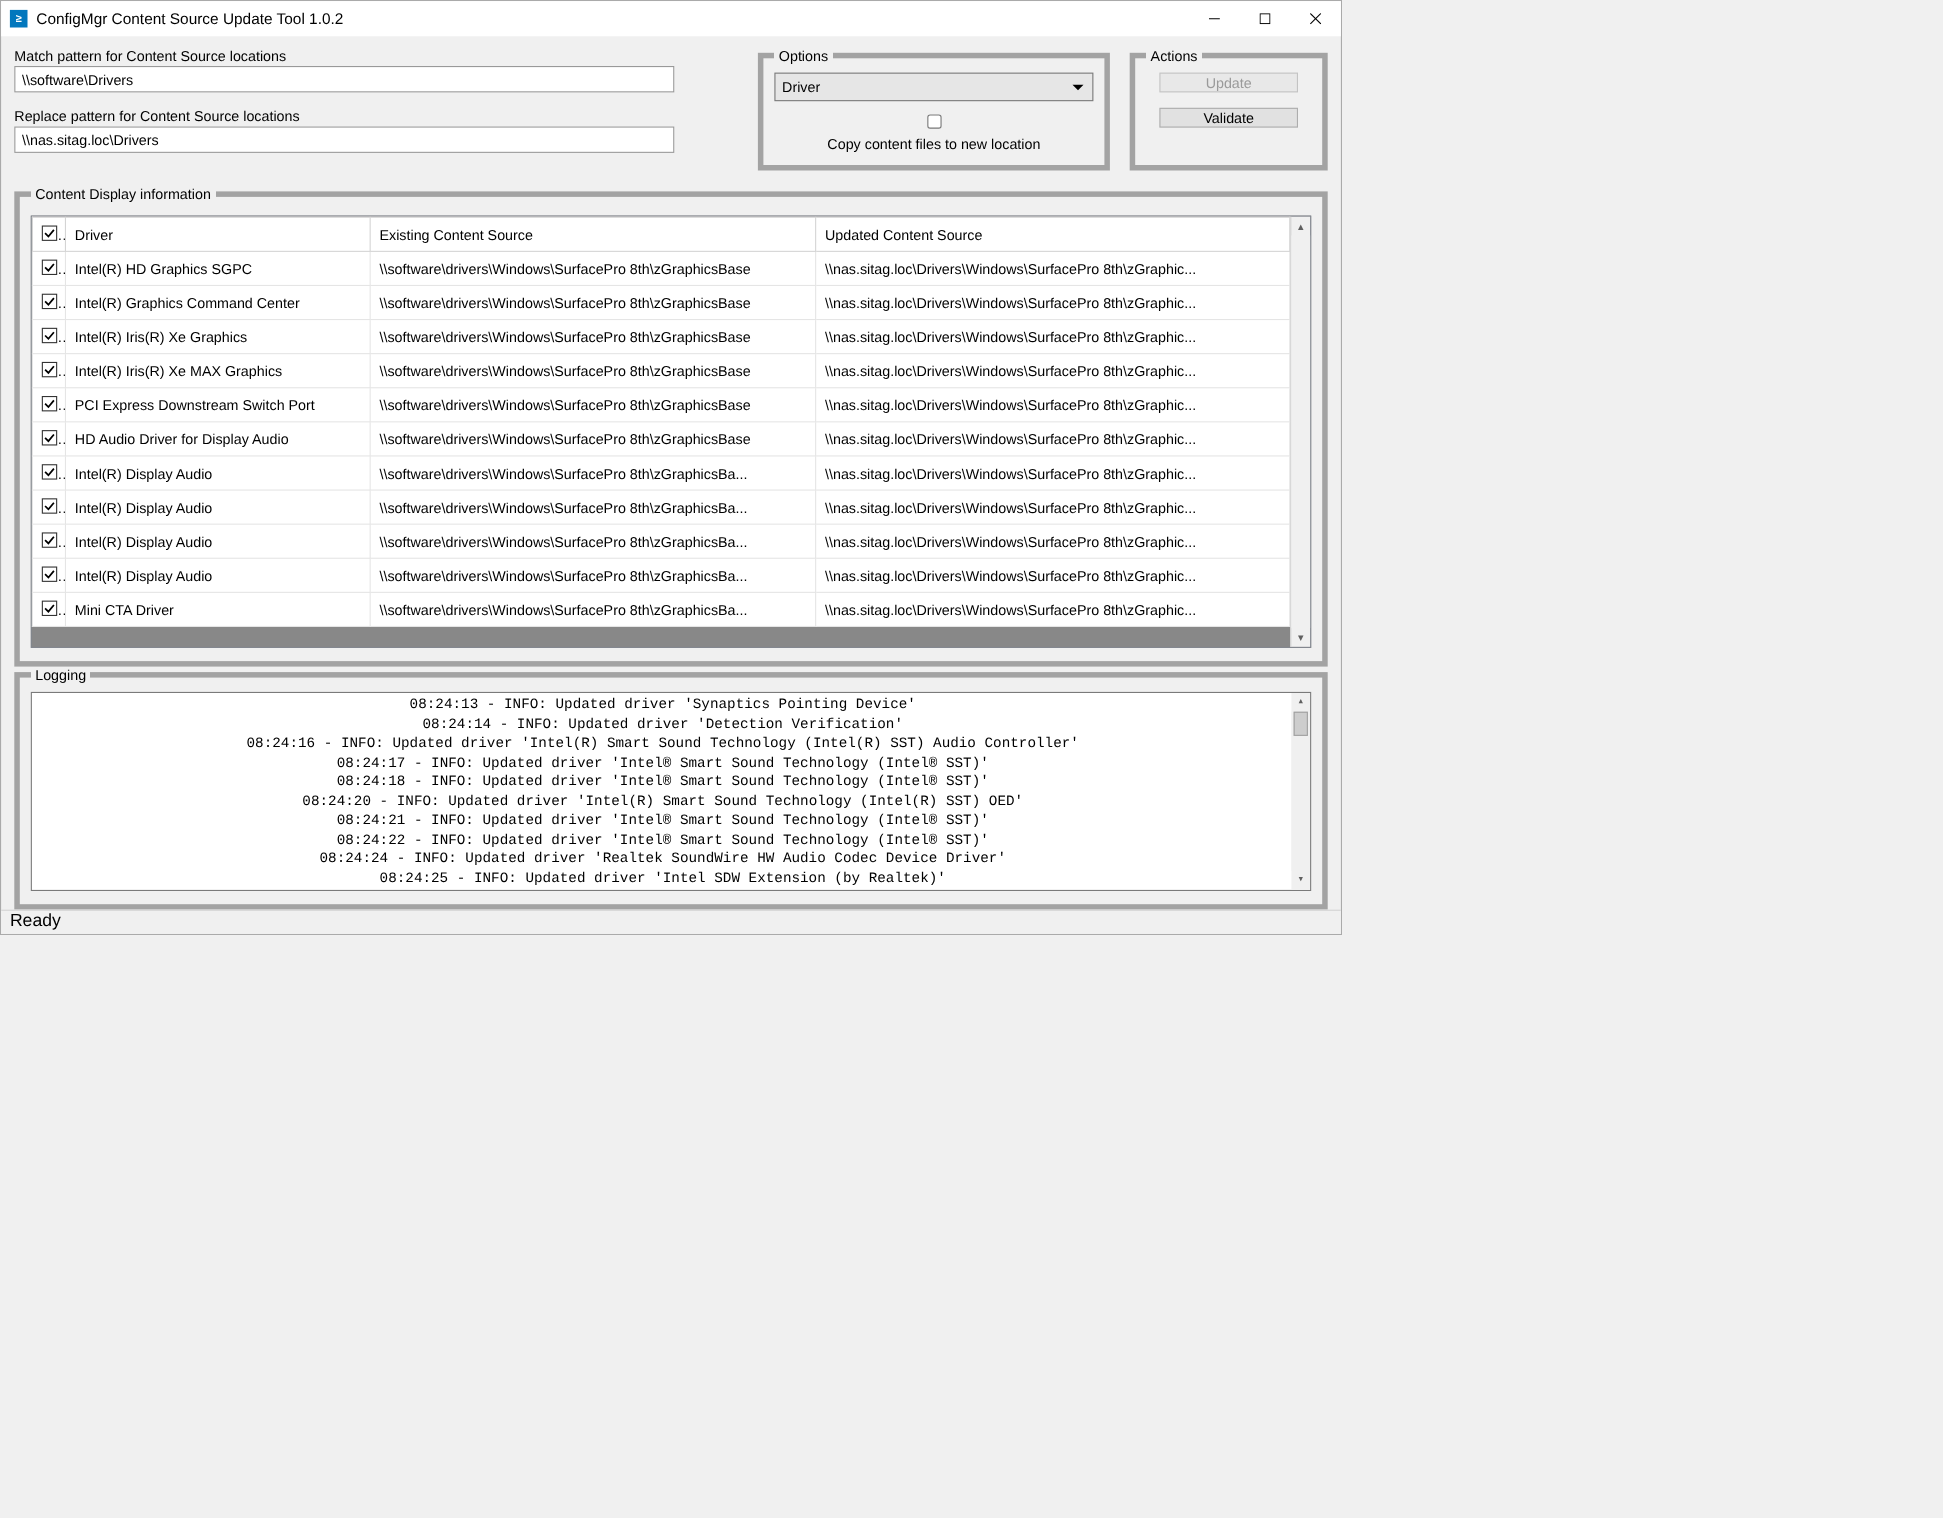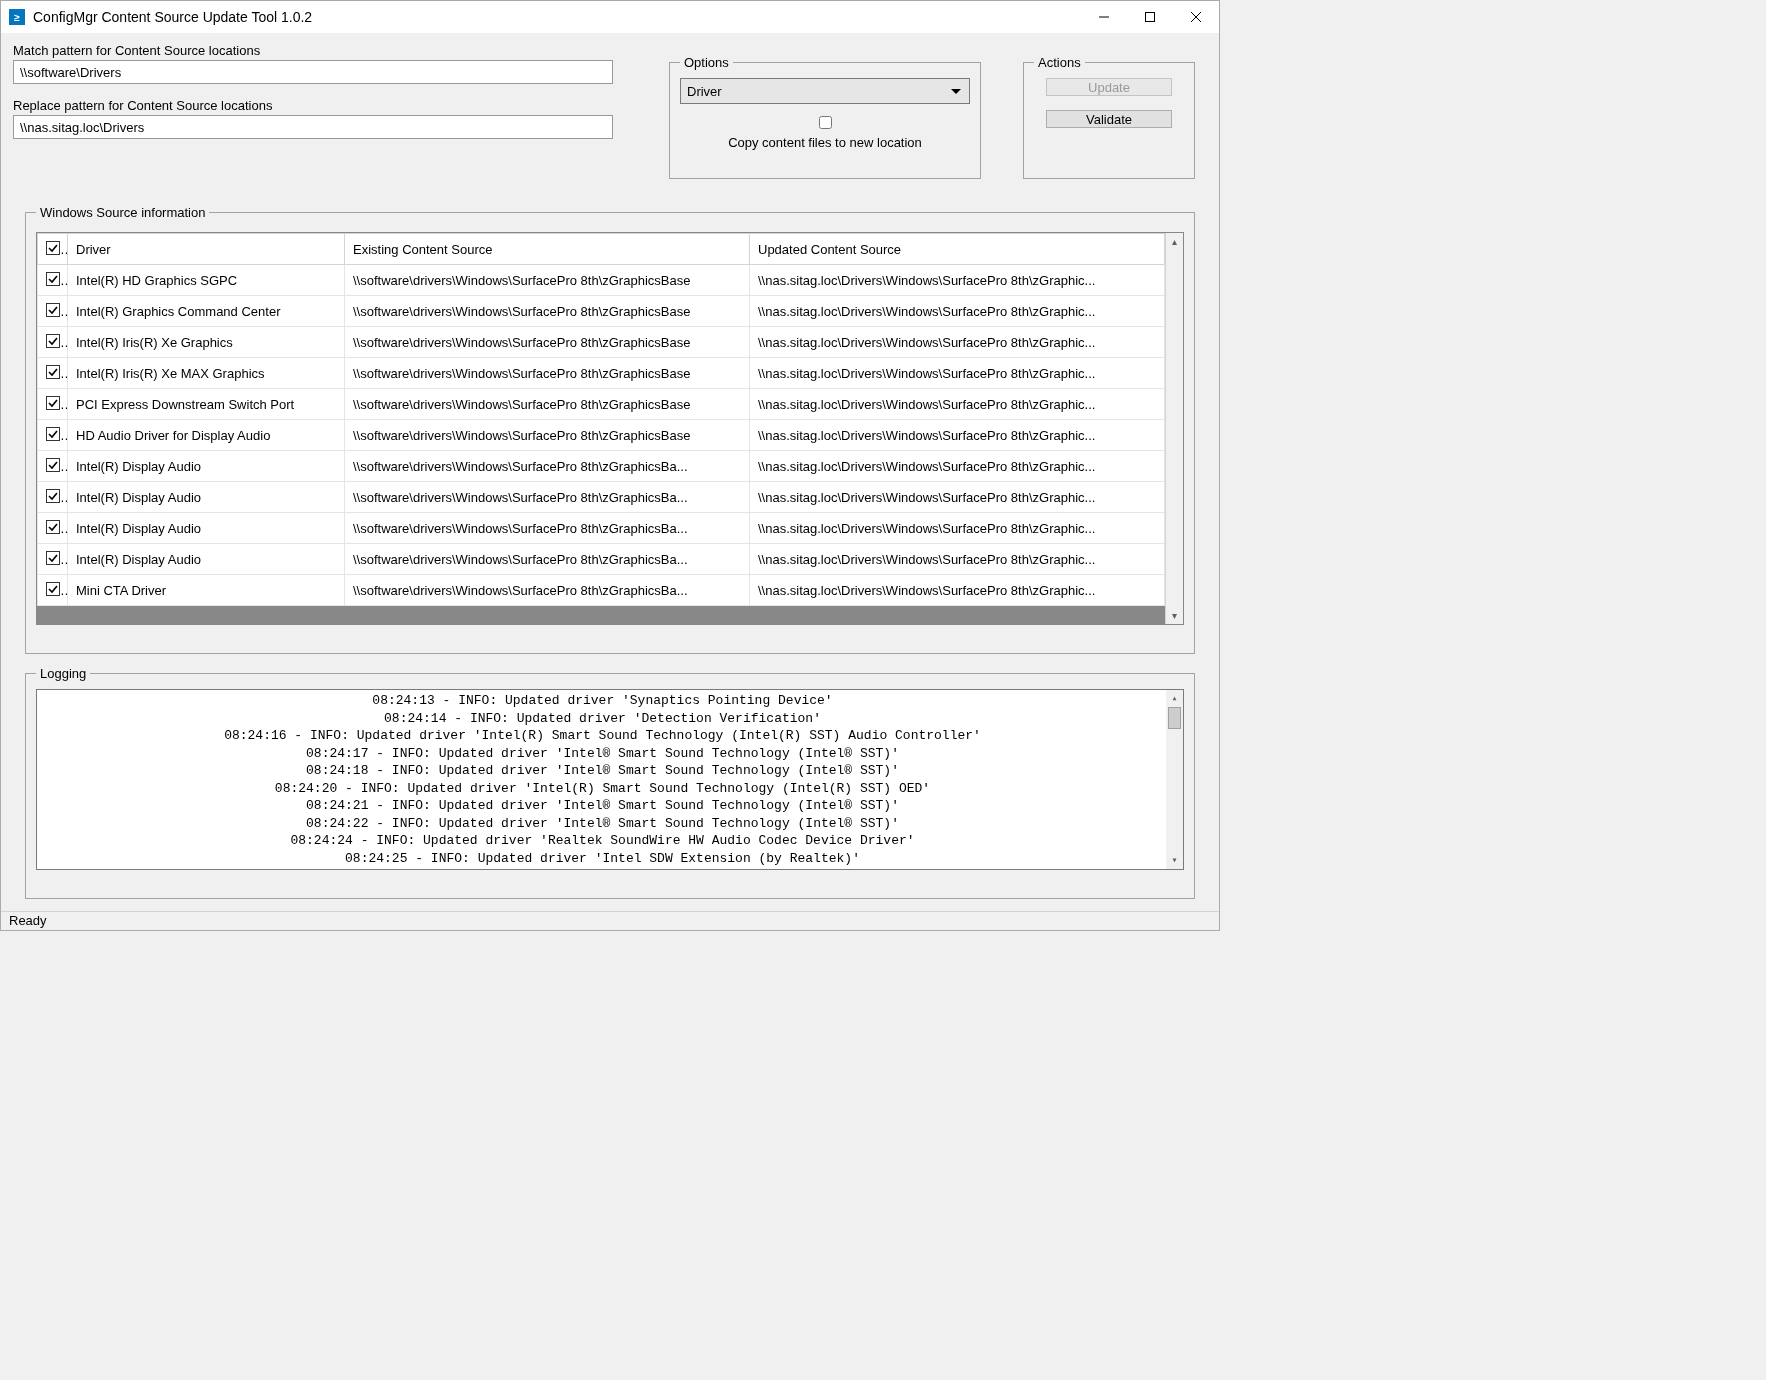--- a/index.html
+++ b/index.html
@@ -51,23 +51,23 @@
     font-size: 14px;
     color: #000;
     cursor: pointer;
   }
 
   .content {
     padding: 10px 12px 0 12px;
   }
 
   fieldset.groupbox {
-    border: 1px solid #a3a3a3;
-    margin: 12px;
-    padding: 8px 10px 28px 10px;
+    border: 5px solid #a3a3a3;
+    margin: 0;
+    padding: 8px 10px 12px 10px;
     background: #f0f0f0;
   }
   fieldset.groupbox > legend {
     font-size: 13px;
     padding: 0 4px;
     color: #000;
   }
 
   .top-row {
     display: flex;
@@ -255,21 +255,21 @@
     position: absolute; left: 2px; right: 2px;
     top: 0; height: 20px;
     background: #cdcdcd;
     border: 1px solid #a0a0a0;
   }
 
   .statusbar {
     border-top: 1px solid #d4d4d4;
     background: #f0f0f0;
     padding: 1px 8px 2px 8px;
-    font-size: 13px;
+    font-size: 16px;
     color: #000;
   }
 </style>
 </head>
 <body>
 
 <div class="window">
 
   <div class="titlebar">
     <span class="titlebar-icon">
@@ -320,21 +320,21 @@
       </fieldset>
 
       <fieldset class="groupbox actions-box">
         <legend>Actions</legend>
         <button class="btn" disabled="">Update</button>
         <button class="btn">Validate</button>
       </fieldset>
     </div>
 
     <fieldset class="groupbox">
-      <legend>Windows Source information</legend>
+      <legend>Content Display information</legend>
       <div class="grid-wrap">
         <div class="grid-border">
           <div class="grid-scroll">
             <table class="grid">
               <colgroup>
                 <col class="col-check">
                   <col class="col-driver">
                   <col class="col-existing">
                   <col class="col-updated">
               </colgroup>

